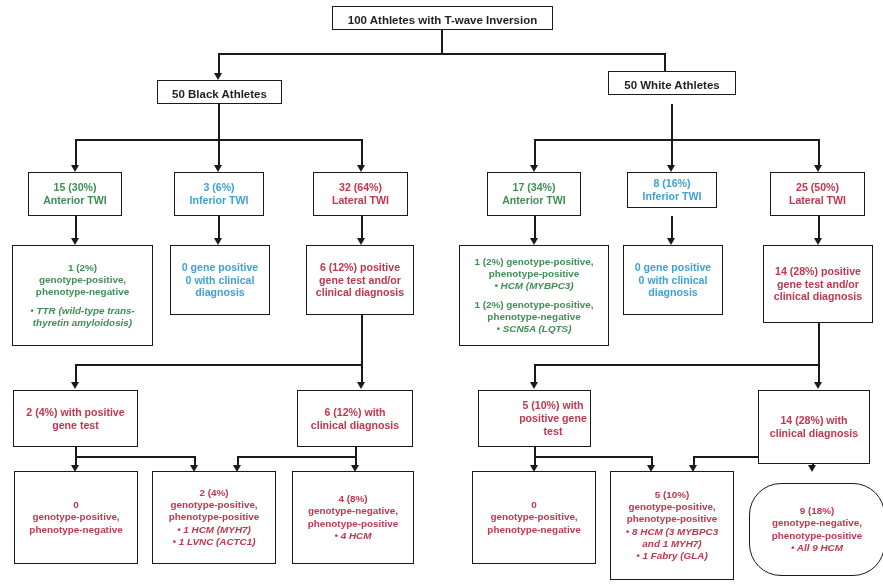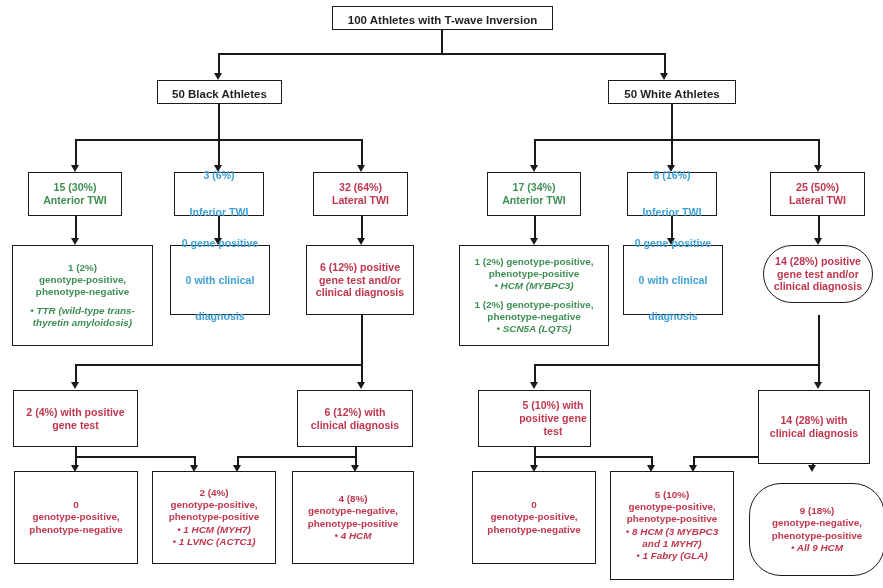--- a/index.html
+++ b/index.html
@@ -30,21 +30,21 @@
     font-weight: bold;
     color: #222222;
     line-height: 1.22;
     padding: 2px 3px;
     z-index: 3;
   }
   .box .ln { display: block; width: 100%; }
   .box .ital { font-style: italic; }
   .gap { height: 6px; }
   .green { color: #3f8f55; }
-  .blue  { color: #3fa1d6; gap: 24px; }
+  .blue  { color: #3fa1d6; }
   .red   { color: #c0374f; }
   .dark  { color: #231f20; }
 
   
   .vline {
     position: absolute;
     width: 1.6px;
     background: #1a1a1a;
     z-index: 1;
   }
@@ -80,21 +80,21 @@
 
   <div class="hline" style="left:218px; top:53px; width:447px;"></div>
   <div class="vline" style="left:218px; top:53px; height:22px;"></div>
   <div class="arrow" style="left:214px; top:73px;"></div>
   <div class="vline" style="left:664px; top:53px; height:22px;"></div>
   <div class="arrow" style="left:660px; top:73px;"></div>
 
   <div class="box f12 dark" style="left:157px; top:80px; width:125px; height:24px;">
     <span class="ln">50 Black Athletes</span>
   </div>
-  <div class="box f12 dark" style="left:608px; top:80px; width:128px; height:24px;">
+  <div class="box f12 dark" style="left:608px; top:71px; width:128px; height:24px;">
     <span class="ln">50 White Athletes</span>
   </div>
 
   <div class="vline" style="left:218px; top:104px; height:36px;"></div>
   <div class="hline" style="left:75px; top:139px; width:287px;"></div>
   <div class="vline" style="left:75px; top:139px; height:28px;"></div>
   <div class="arrow" style="left:71px; top:165px;"></div>
   <div class="vline" style="left:218px; top:139px; height:28px;"></div>
   <div class="arrow" style="left:214px; top:165px;"></div>
   <div class="vline" style="left:361px; top:139px; height:28px;"></div>
@@ -119,21 +119,21 @@
   </div>
   <div class="box f11 red" style="left:313px; top:172px; width:95px; height:44px;">
     <span class="ln">32 (64%)</span>
     <span class="ln">Lateral TWI</span>
   </div>
 
   <div class="box f11 green" style="left:487px; top:172px; width:94px; height:44px;">
     <span class="ln">17 (34%)</span>
     <span class="ln">Anterior TWI</span>
   </div>
-  <div class="box f11 blue" style="left:627px; top:172px; width:90px; height:44px;">
+  <div class="box f11 blue" style="left:627px; top:172px; width:90px; height:36px;">
     <span class="ln">8 (16%)</span>
     <span class="ln">Inferior TWI</span>
   </div>
   <div class="box f11 red" style="left:770px; top:172px; width:95px; height:44px;">
     <span class="ln">25 (50%)</span>
     <span class="ln">Lateral TWI</span>
   </div>
 
   <div class="vline" style="left:75px; top:216px; height:26px;"></div>
   <div class="arrow" style="left:71px; top:238px;"></div>
@@ -179,21 +179,21 @@
     <span class="ln">phenotype-negative</span>
     <span class="ln ital">• SCN5A (LQTS)</span>
   </div>
 
   <div class="box f11 blue" style="left:623px; top:245px; width:100px; height:70px;">
     <span class="ln">0 gene positive</span>
     <span class="ln">0 with clinical</span>
     <span class="ln">diagnosis</span>
   </div>
 
-  <div class="box f11 red" style="left:763px; top:245px; width:110px; height:58px;border-radius:30px;">
+  <div class="box f11 red" style="left:763px; top:245px; width:110px; height:78px;">
     <span class="ln">14 (28%) positive</span>
     <span class="ln">gene test and/or</span>
     <span class="ln">clinical diagnosis</span>
   </div>
 
   <div class="vline" style="left:361px; top:315px; height:50px;"></div>
   <div class="hline" style="left:75px; top:364px; width:288px;"></div>
   <div class="vline" style="left:75px; top:364px; height:20px;"></div>
   <div class="arrow" style="left:71px; top:382px;"></div>
   <div class="vline" style="left:361px; top:364px; height:20px;"></div>

